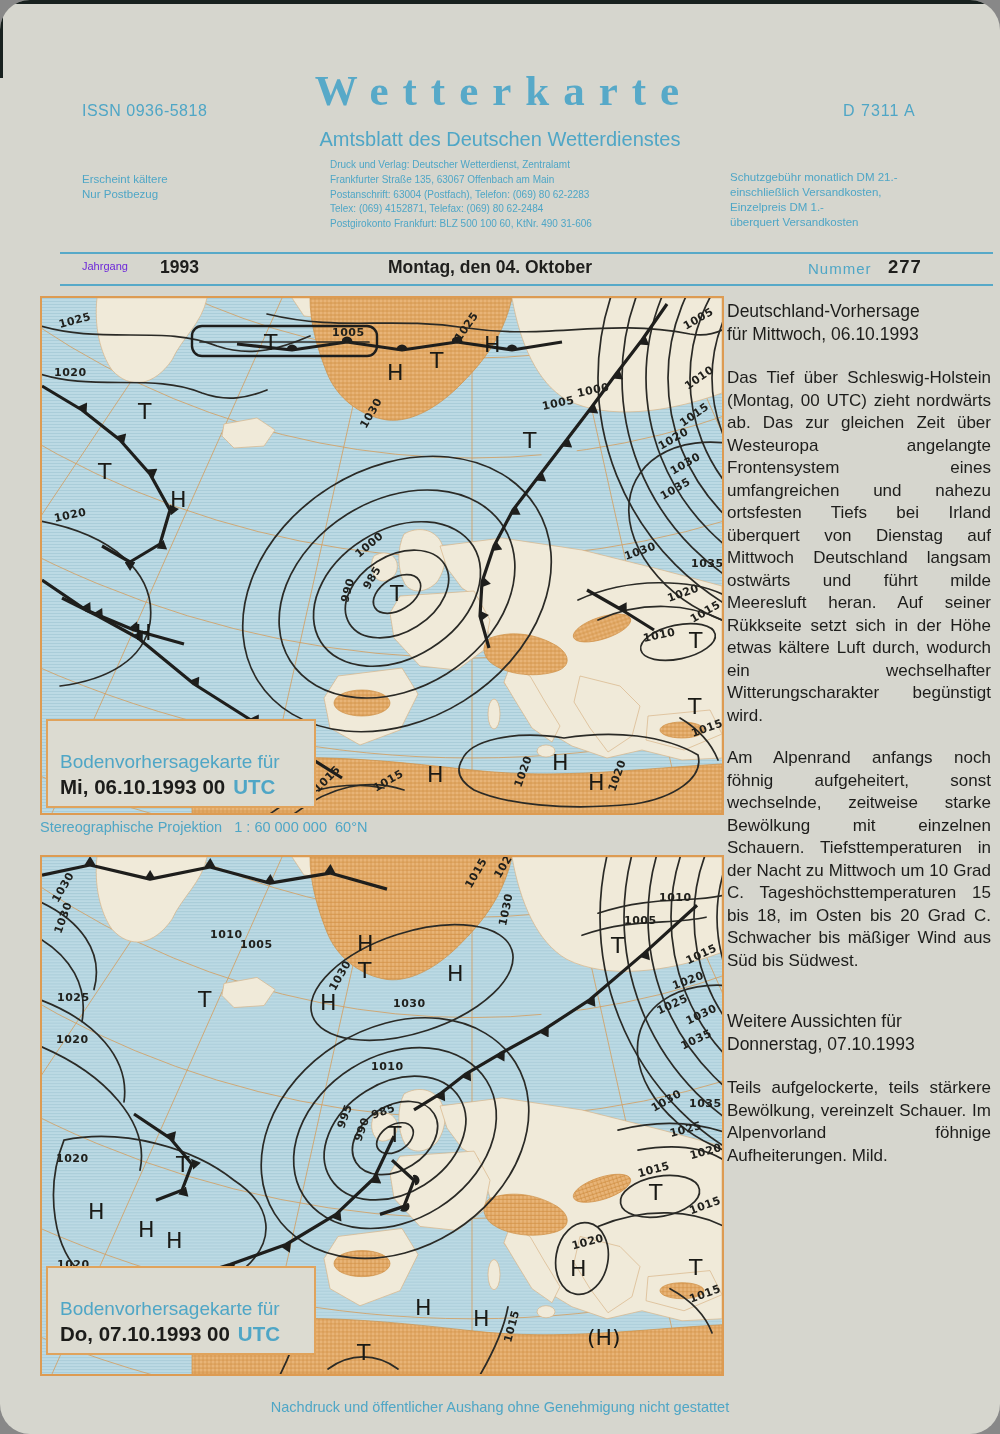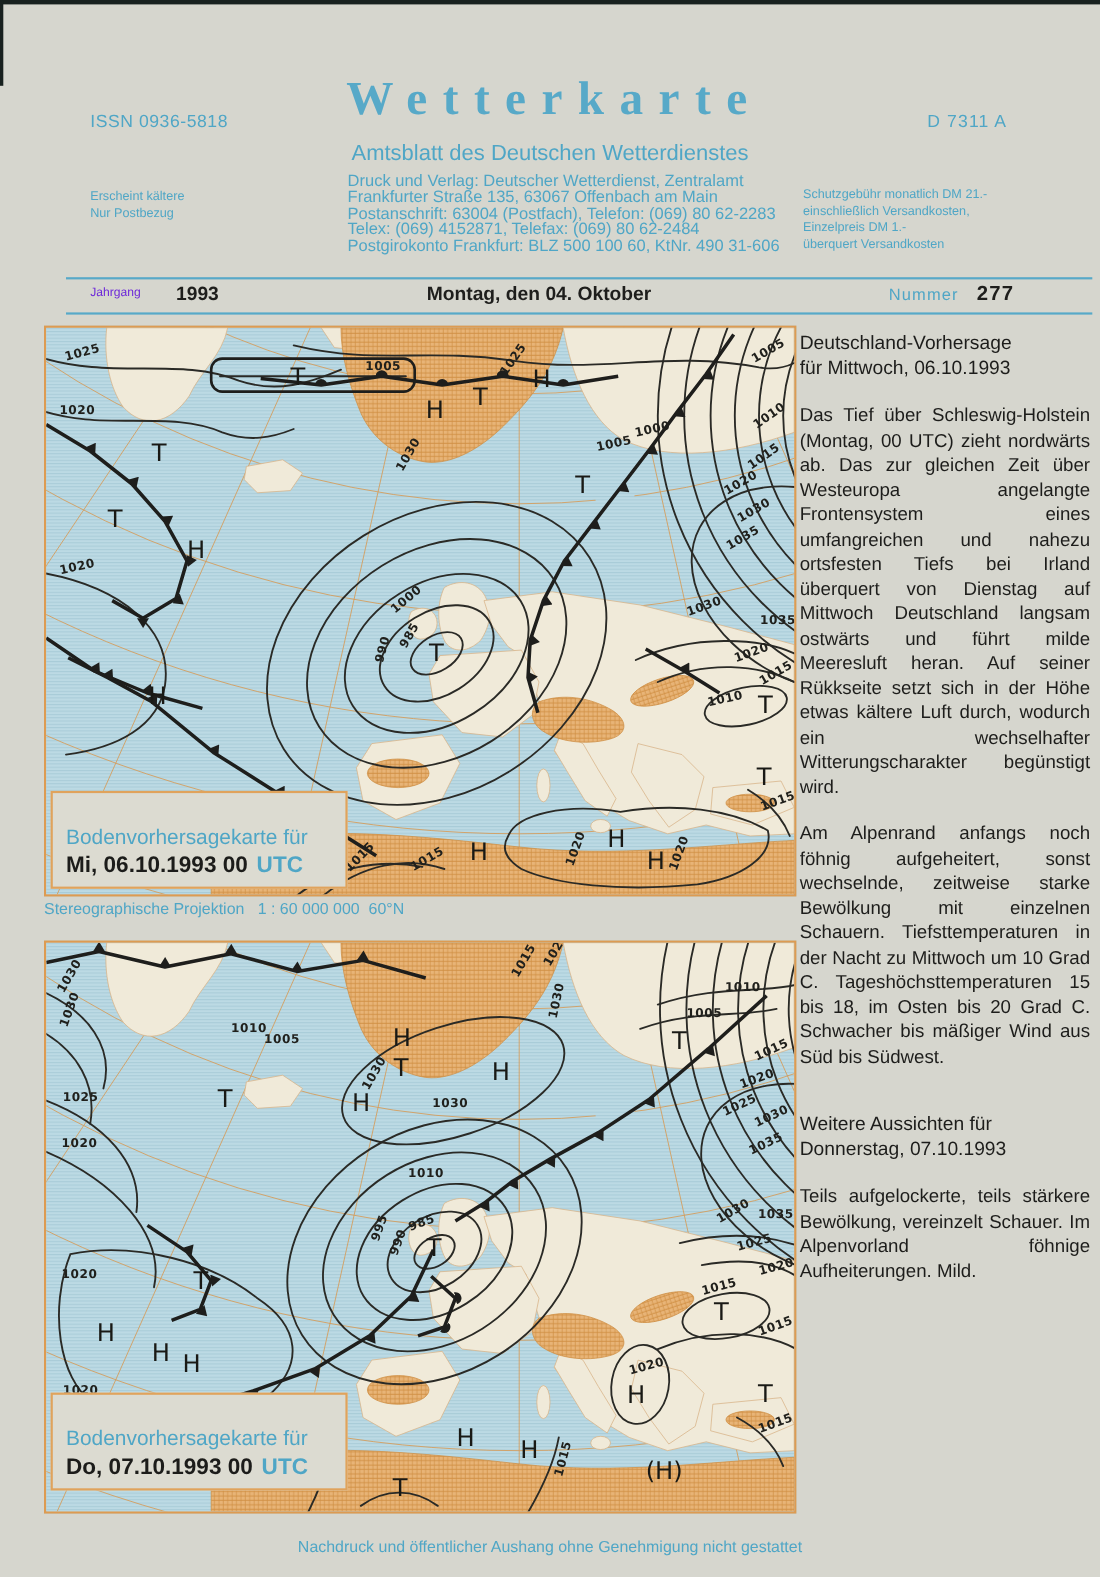--- a/index.html
+++ b/index.html
@@ -1,28 +1,28 @@
 <!DOCTYPE html>
 <html><head>
 <meta charset="utf-8">
 <style>
   html,body{margin:0;padding:0;background:#888;}
   .page{position:relative;width:1000px;height:1434px;background:#d6d6ce;overflow:hidden;
-        font-family:"Liberation Sans",sans-serif;color:#1e1e1c;}
+        font-family:"Liberation Sans",sans-serif;color:#1e1e1c;border-radius:30px;}
   .scan-top{position:absolute;top:0;left:0;width:1000px;height:4px;background:#18211f;}
   .scan-left{position:absolute;top:0;left:0;width:3px;height:78px;background:#18211f;}
   
   .issn{position:absolute;left:82px;top:102px;font-size:16px;letter-spacing:.5px;color:#4fa6c6;}
   .doccode{position:absolute;left:843px;top:102px;font-size:16px;letter-spacing:1px;color:#4fa6c6;}
   .title{position:absolute;left:204px;top:66px;width:600px;text-align:center;
          font-family:"Liberation Serif",serif;font-weight:bold;font-size:43px;
          letter-spacing:14px;color:#57a9c8;}
   .subtitle{position:absolute;left:240px;top:128px;width:520px;text-align:center;
             font-size:20px;color:#4fa6c6;}
-  .addr{position:absolute;left:316px;top:158px;font-size:15px;line-height:14.8px;color:#4fa6c6;}
+  .addr{position:absolute;left:330px;top:158px;font-size:10px;line-height:14.8px;color:#4fa6c6;}
   .leftinfo{position:absolute;left:82px;top:172px;font-size:11.5px;line-height:15px;color:#4fa6c6;}
   .rightinfo{position:absolute;left:730px;top:170px;font-size:11.5px;line-height:15px;color:#4fa6c6;}
   .rule{position:absolute;left:60px;width:933px;height:2px;background:#57a9c8;}
   .r1{top:252px;} .r2{top:284px;}
   .vol-label{position:absolute;left:82px;top:260px;font-size:11px;color:#6d28d9;}
   .vol-val{position:absolute;left:160px;top:257px;font-size:17.5px;font-weight:bold;}
   .dateline{position:absolute;left:340px;top:257px;width:300px;text-align:center;
             font-size:17.5px;font-weight:bold;}
   .num-label{position:absolute;left:808px;top:260px;font-size:15px;letter-spacing:1px;color:#4fa6c6;}
   .num-val{position:absolute;left:888px;top:256px;font-size:18.5px;font-weight:bold;letter-spacing:1px;}

